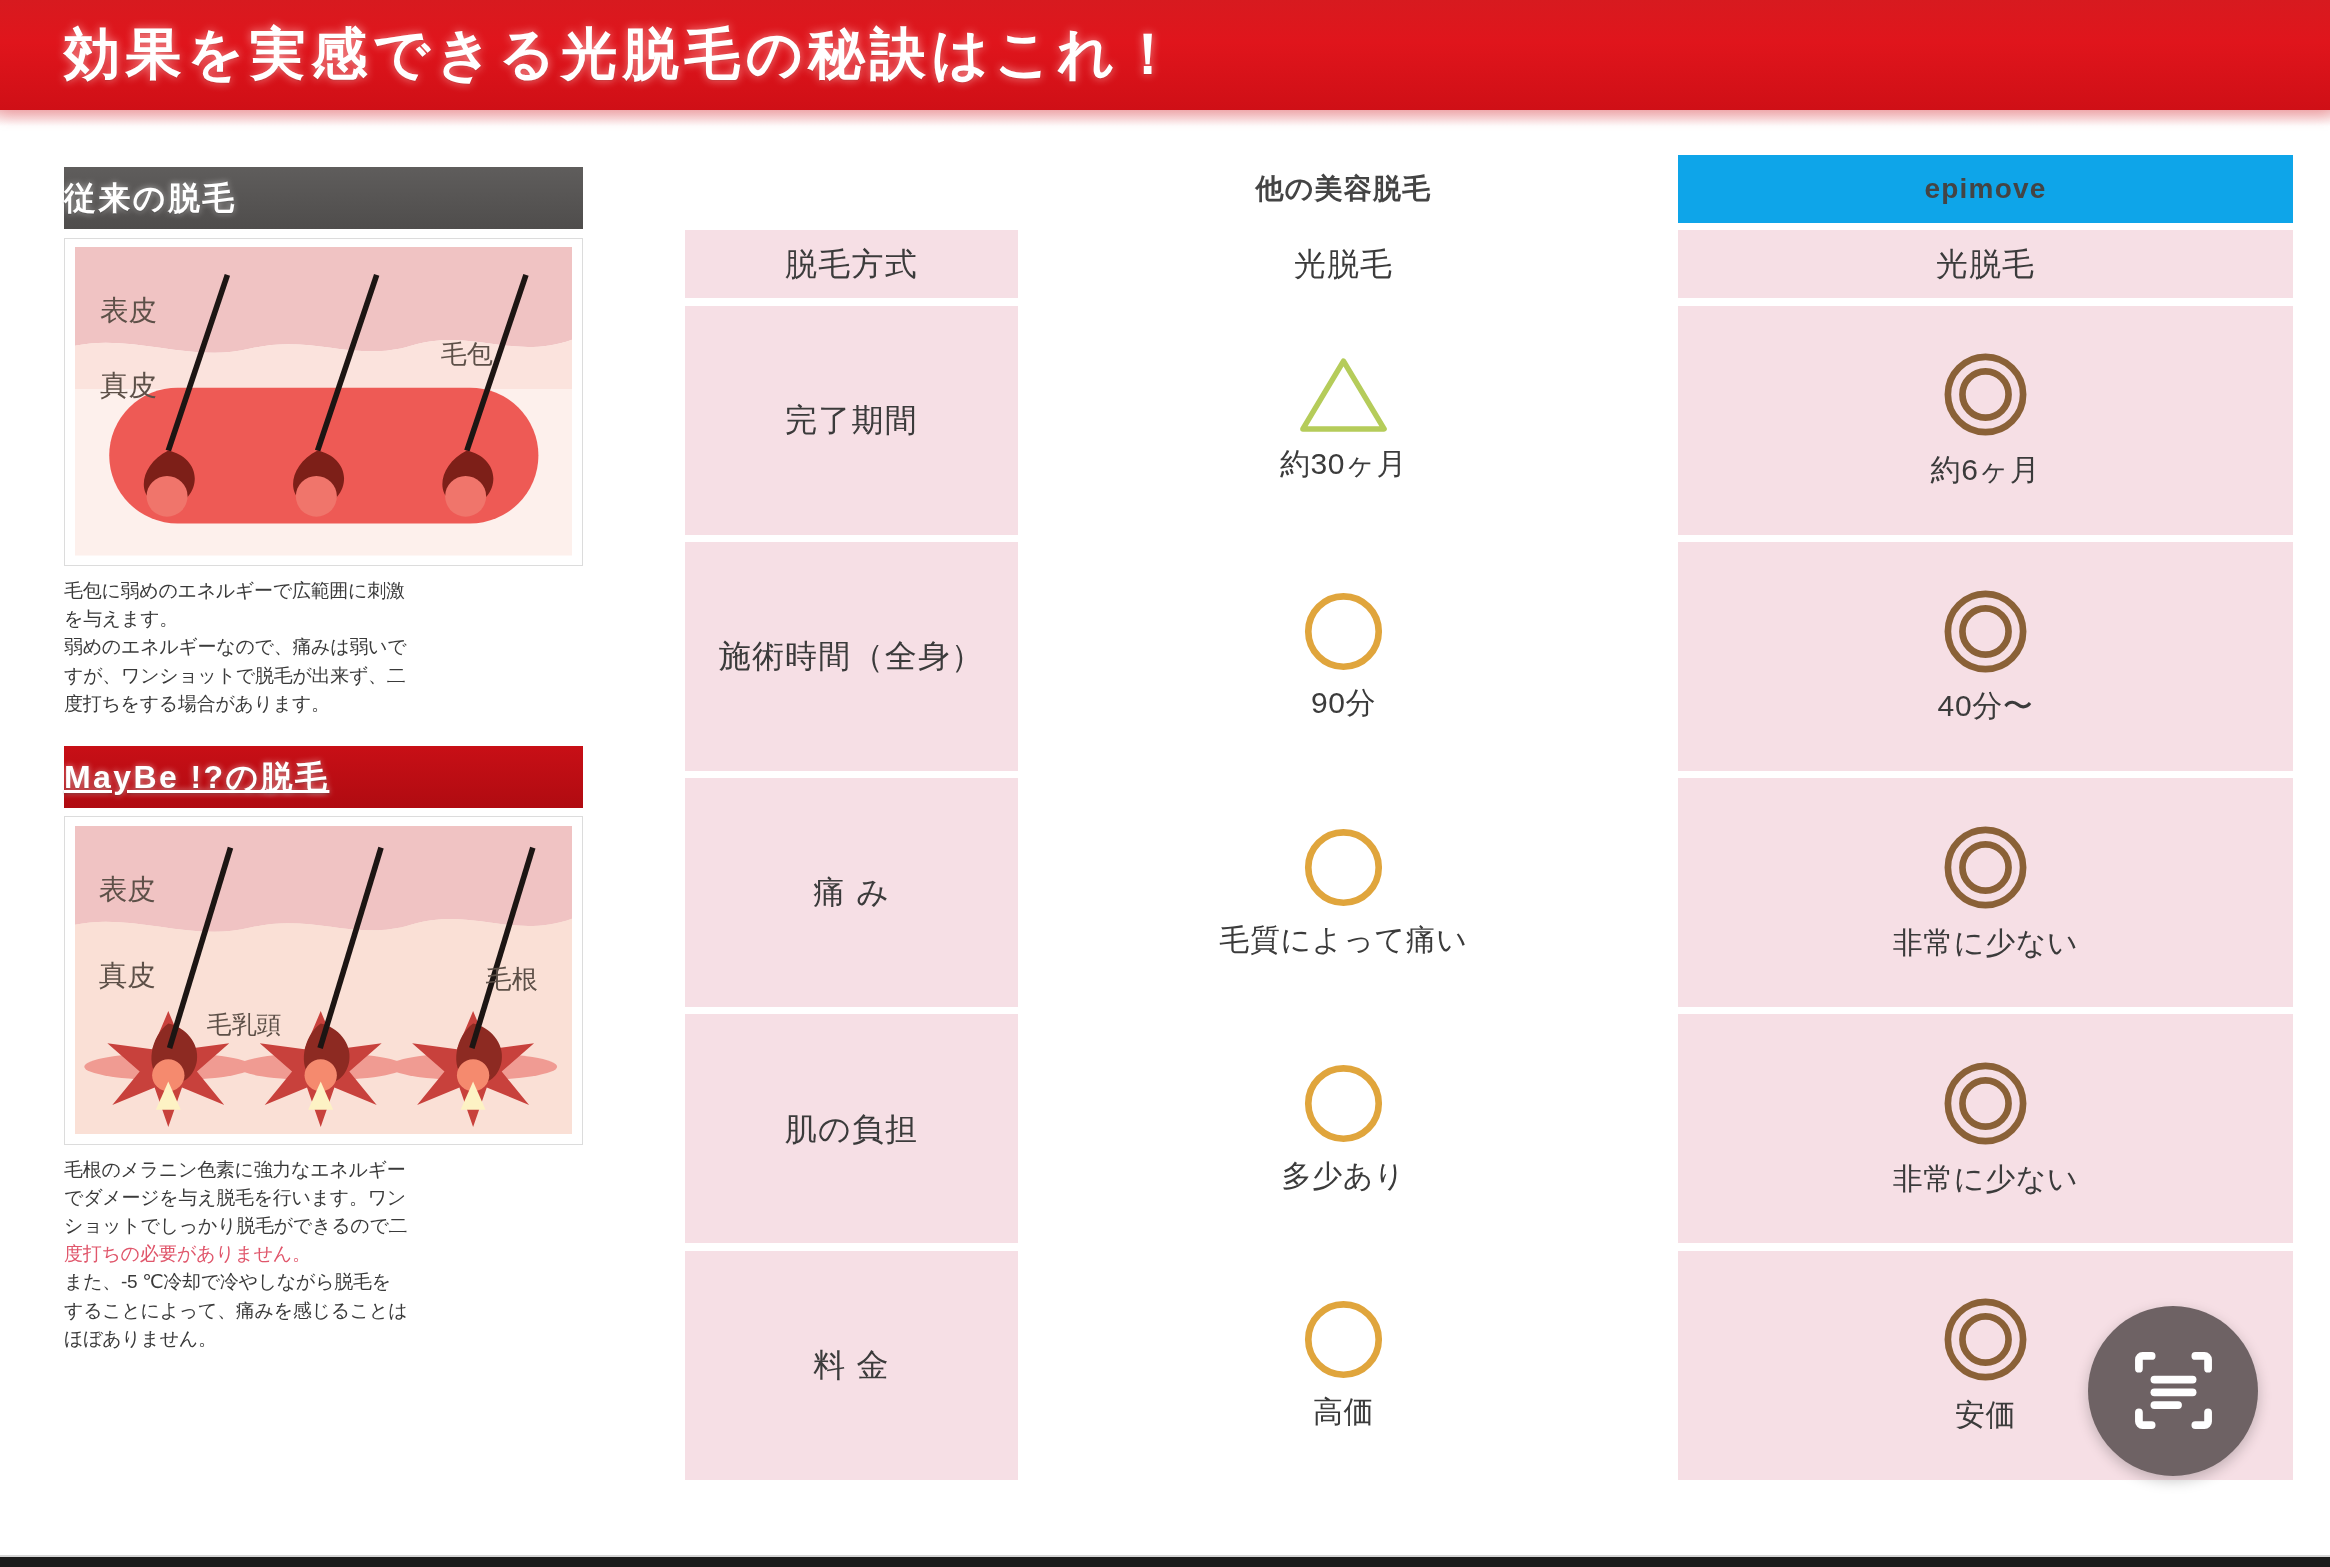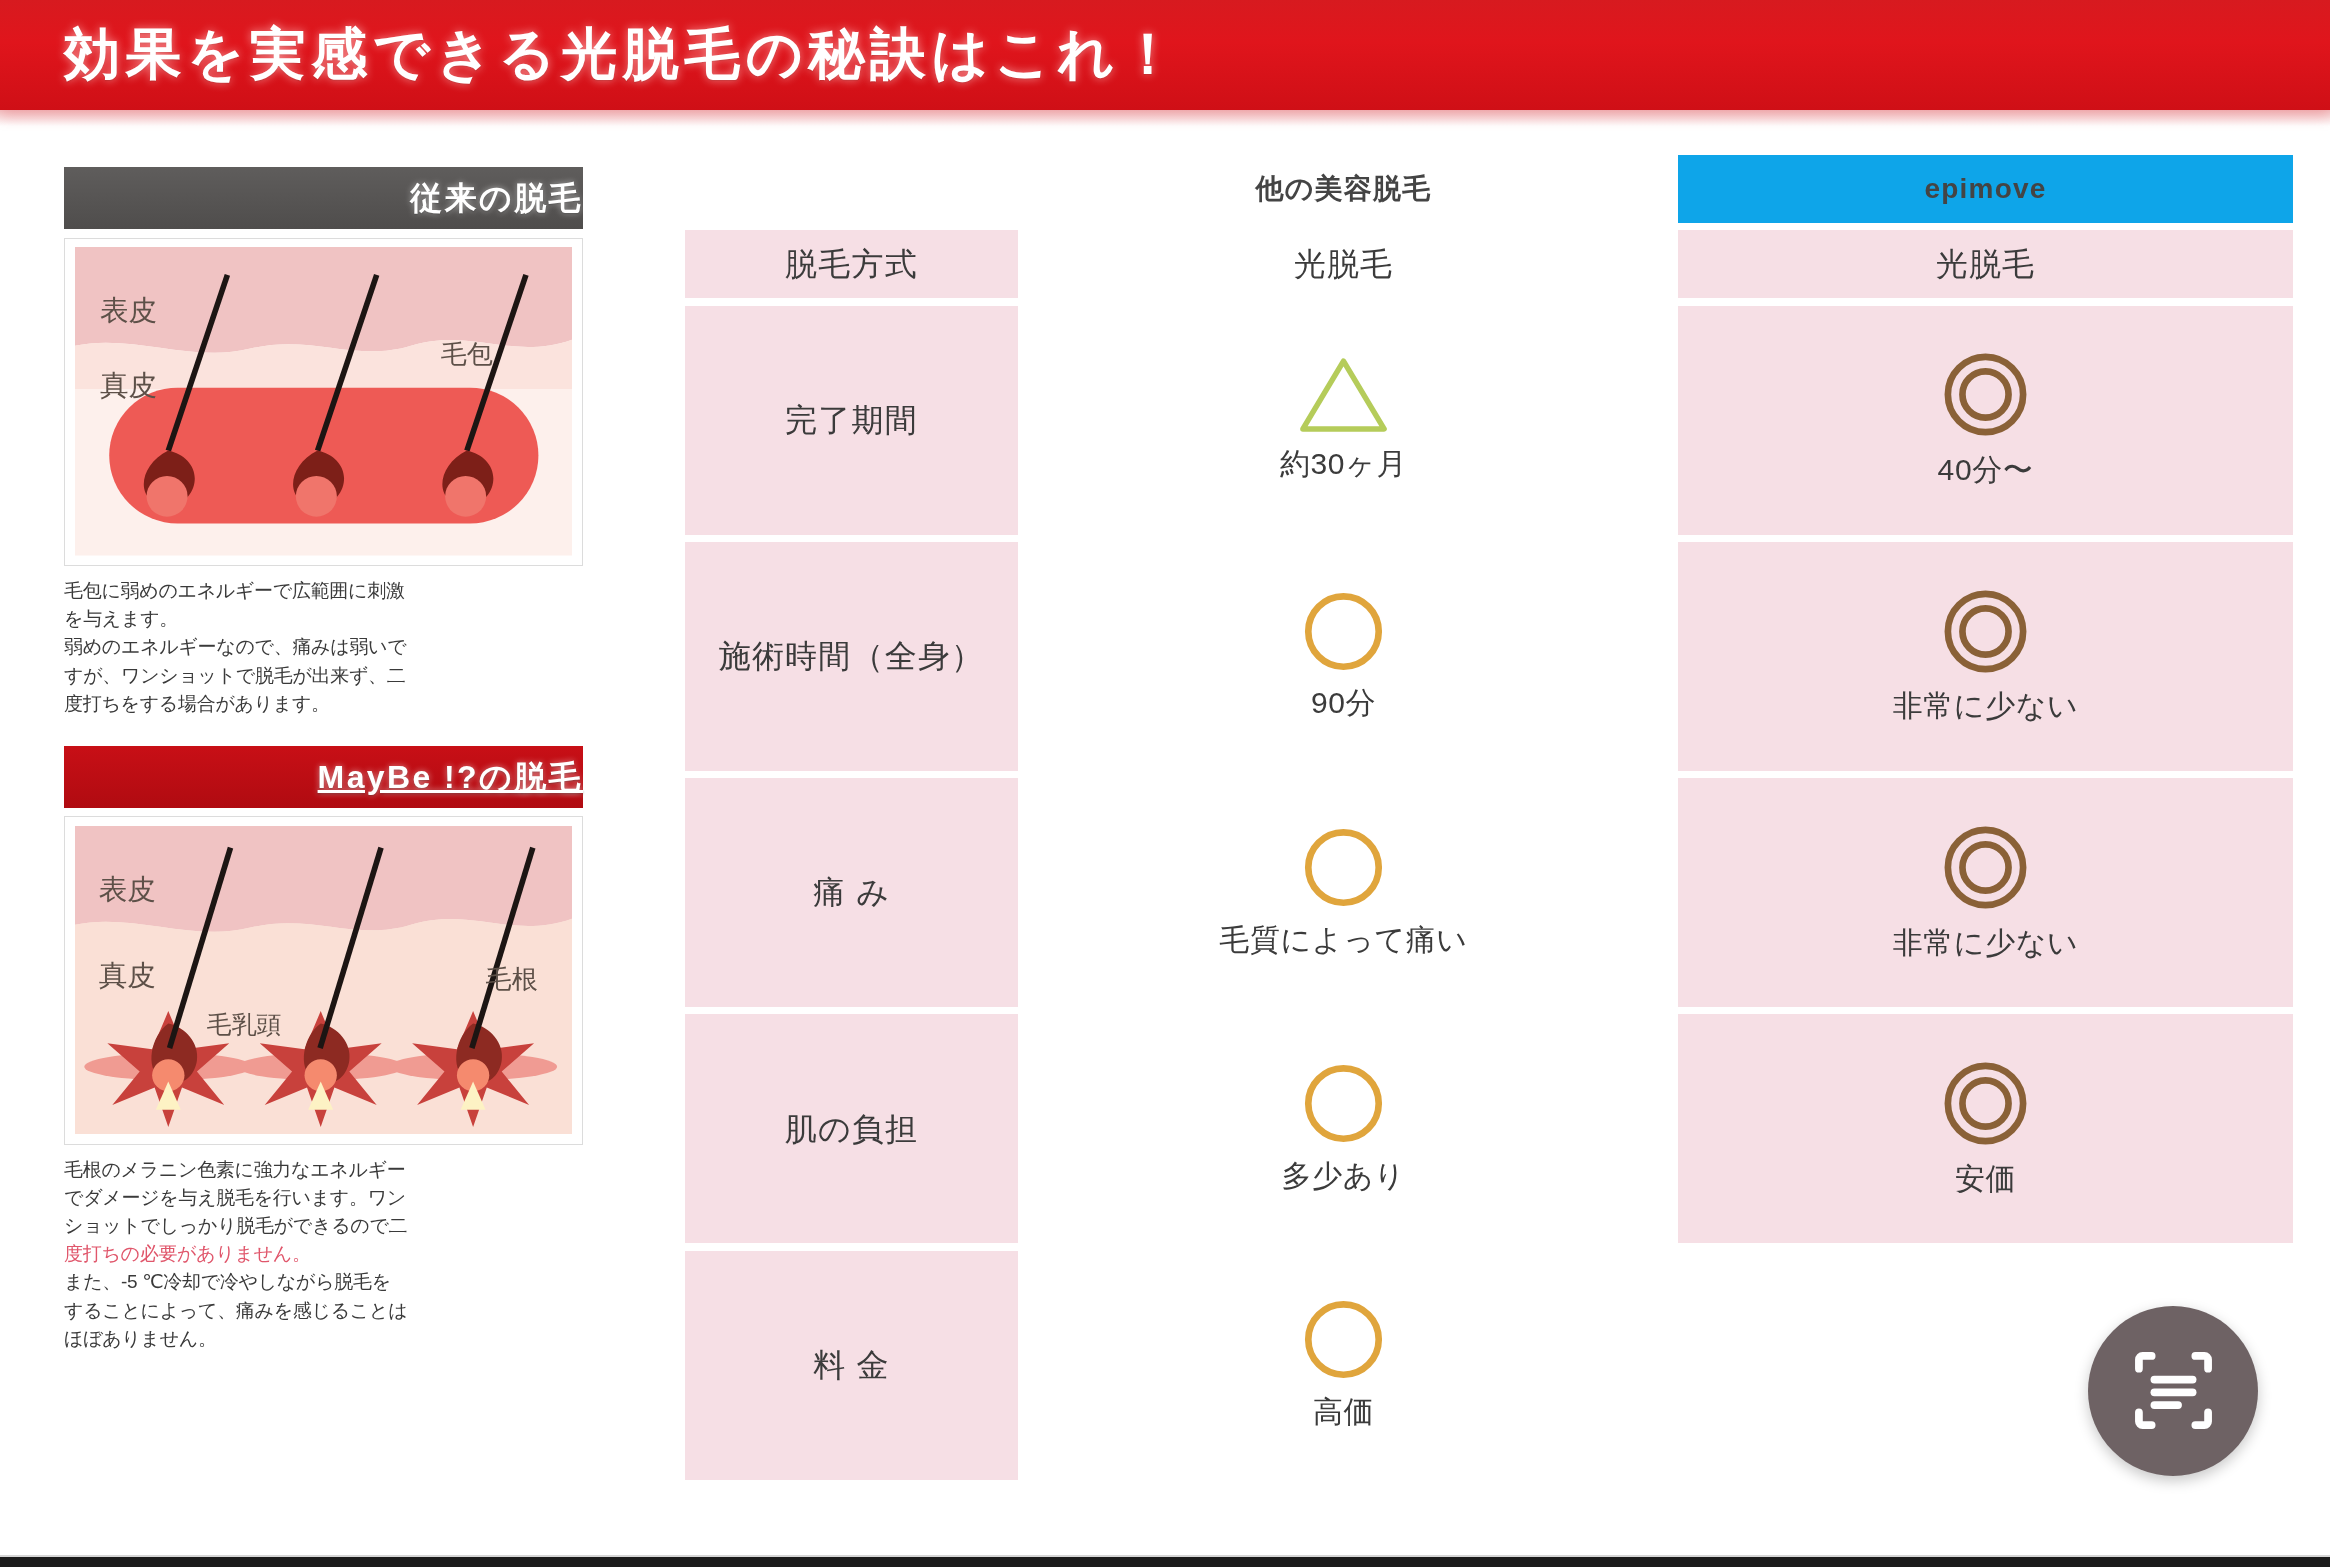--- a/index.html
+++ b/index.html
@@ -24,21 +24,21 @@
   }
   .banner-glow{
     position:absolute;left:0;top:110px;width:2330px;height:16px;
     background:linear-gradient(180deg,rgba(230,120,125,.42),rgba(255,255,255,0));
   }
 
   
   .left-panel{position:absolute;left:64px;top:167px;width:519px;}
 
   .diag-head{
-    height:62px;line-height:62px;text-align:right;
+    height:62px;line-height:62px;text-align:left;
     font-size:32px;font-weight:700;color:#fff;letter-spacing:2.4px;
     text-shadow:0 0 6px rgba(255,255,255,.55),0 1.2px 1.8px rgba(0,0,0,.35);
   }
   .diag-head.gray{background:linear-gradient(180deg,#5f5d5c,#4f4d4c);}
   .diag-head.red{background:linear-gradient(180deg,#c80f16,#b00b11);}
 
   .diag-box{
     margin-top:8.5px;border:1.8px solid #dcdcdc;background:#fff;
     padding:8.5px 9.7px 9.7px 9.7px;box-sizing:border-box;
   }
@@ -293,20 +293,29 @@
     </div>
   </div>
 
   <div class="col col-epi">
     <div class="colhead tinted">epimove</div>
 
     <div class="cell tint h1">
       <span class="cell-text">光脱毛</span>
     </div>
 
+    <div class="cell tint h2">
+      <span class="mark">
+        <svg width="91" height="91" viewBox="0 0 150 150">
+          <circle cx="75" cy="75" r="62" fill="none" stroke="#8a6137" stroke-width="11"></circle>
+          <circle cx="75" cy="75" r="38" fill="none" stroke="#8a6137" stroke-width="11"></circle>
+        </svg>
+      </span>
+      <span class="cell-sub">約6ヶ月</span>
+    </div>
 
     <div class="cell tint h2">
       <span class="mark">
         <svg width="91" height="91" viewBox="0 0 150 150">
           <circle cx="75" cy="75" r="62" fill="none" stroke="#8a6137" stroke-width="11"></circle>
           <circle cx="75" cy="75" r="38" fill="none" stroke="#8a6137" stroke-width="11"></circle>
         </svg>
       </span>
       <span class="cell-sub">40分〜</span>
     </div>

